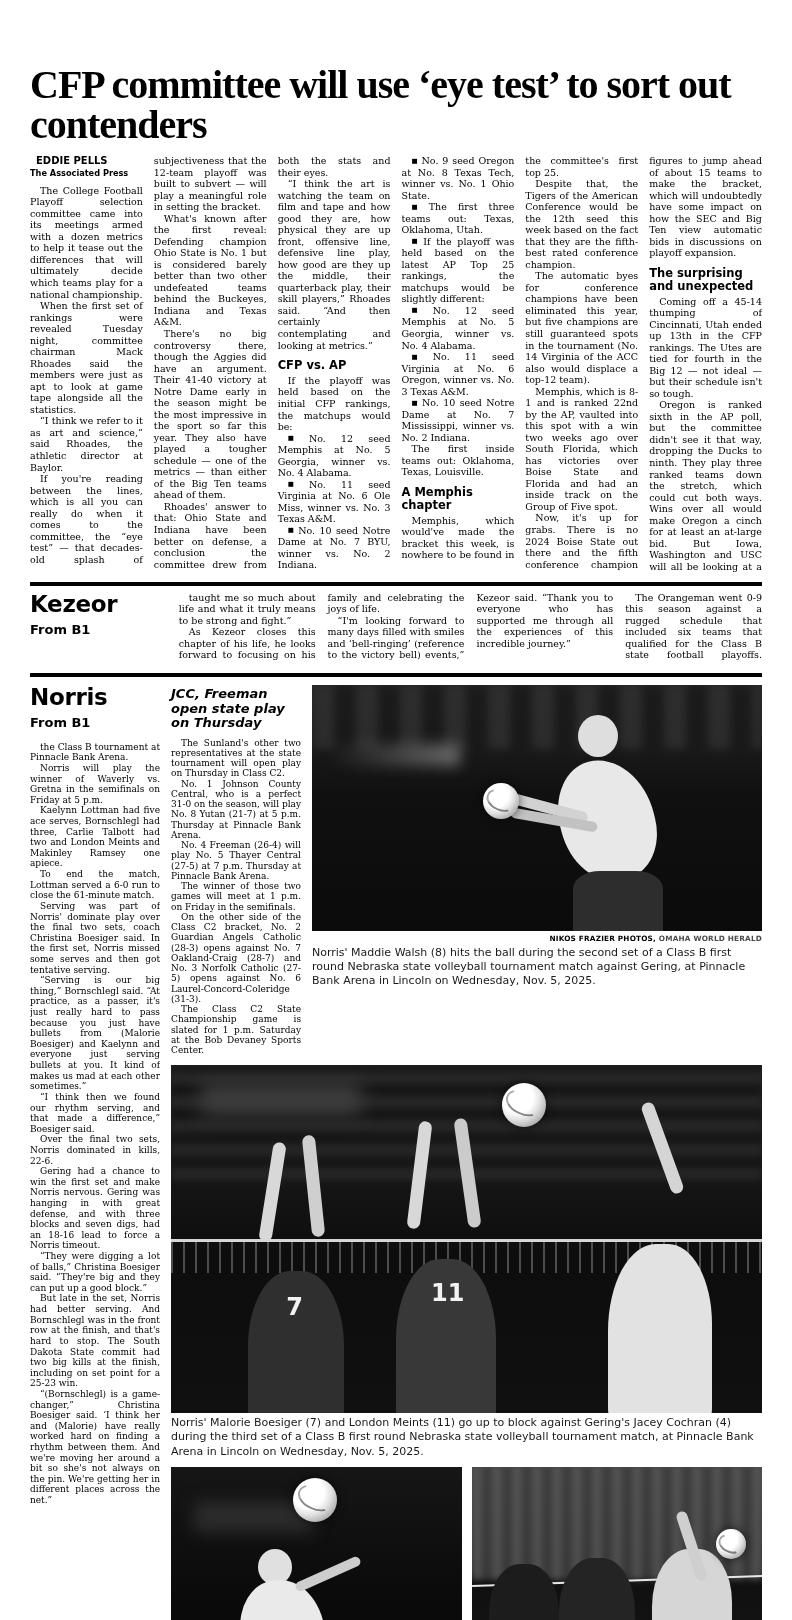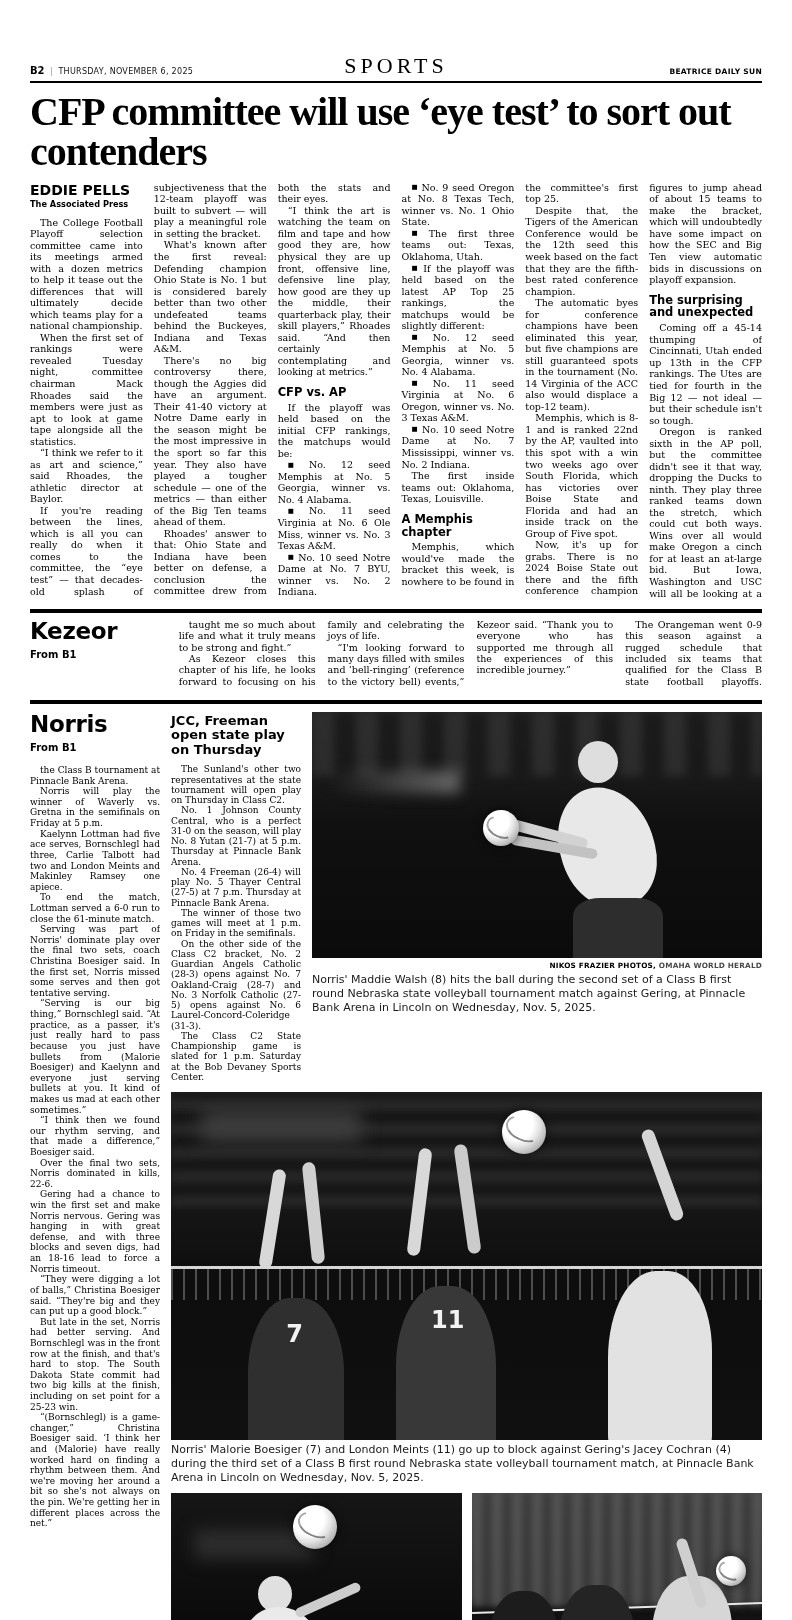--- a/index.html
+++ b/index.html
@@ -16,45 +16,45 @@
   .mh-center{flex:0 0 auto;font-family:"Liberation Serif",serif;font-size:22px;letter-spacing:4px;line-height:.9;}
   .mh-right{text-align:right;font-weight:bold;font-size:7.5px;letter-spacing:.3px;}
 
   
   .headline{font-family:"Liberation Serif",serif;font-weight:bold;font-size:40px;line-height:1;
             letter-spacing:-1px;margin:9px 0 10px;}
 
   
   .article-cols{column-count:6;column-gap:11px;column-fill:auto;height:418px;
                 font-size:9.5px;line-height:1.215;text-align:justify;hyphens:auto;overflow:hidden;}
-  .byline-name{font-family:"DejaVu Sans",sans-serif;font-weight:bold;font-size:14px;line-height:1.25;}
+  .byline-name{font-family:"DejaVu Sans",sans-serif;font-weight:bold;font-size:10px;line-height:1.25;margin-left:6px;}
   .byline-org{font-family:"DejaVu Sans",sans-serif;font-weight:bold;font-size:8.2px;line-height:1.25;margin:0 0 7px;}
   .para{margin:0;text-indent:10px;}
   .sq{font-size:6.5px;vertical-align:1.5px;margin-right:3px;font-family:"DejaVu Sans",sans-serif;}
   .subhead{font-family:"DejaVu Sans",sans-serif;font-weight:bold;font-size:11.5px;line-height:1.12;
            text-align:left;margin:8px 0 3px;break-after:avoid;}
 
   
   .rule{height:4px;background:#000;margin-top:9px;}
 
   
   .jump-cols{column-count:5;column-gap:12px;column-fill:auto;height:72px;margin-top:6px;
              font-size:9.5px;line-height:1.2;text-align:justify;hyphens:auto;overflow:hidden;}
   .jump-head{break-inside:avoid;}
   .jump-title{font-family:"DejaVu Sans",sans-serif;font-weight:bold;font-size:23px;letter-spacing:-.3px;
               line-height:1.02;margin:1px 0 0;text-align:left;}
-  .from{font-family:"DejaVu Sans",sans-serif;font-weight:bold;font-size:10px;margin:6px 0 11px;text-align:left;}
+  .from{font-family:"DejaVu Sans",sans-serif;font-weight:bold;font-size:13px;margin:6px 0 11px;text-align:left;}
 
   .norris-grid{display:grid;grid-template-columns:130px 1fr;column-gap:11px;margin-top:8px;}
   .norris-col{font-size:9px;line-height:1.18;text-align:justify;hyphens:auto;overflow:hidden;}
 
   .row1{display:grid;grid-template-columns:130px 1fr;column-gap:11px;align-items:start;}
   .jcc-col{font-size:9px;line-height:1.14;text-align:justify;hyphens:auto;}
   .jcc-title{font-family:"DejaVu Sans",sans-serif;font-weight:bold;font-size:13px;line-height:1.12;
-             margin:2px 0 7px;text-align:left;}
+             margin:2px 0 7px;text-align:left;font-style:italic;}
 
   
   .photo-block{margin:0;}
   .photo{position:relative;overflow:hidden;width:100%;background:#121212;}
   .photo1{height:246px;background:linear-gradient(180deg,#262626 0%,#101010 45%,#0b0b0b 100%);}
   .photo2{height:348px;margin-top:10px;background:linear-gradient(180deg,#222 0%,#0d0d0d 55%,#101010 100%);}
   .row3{display:grid;grid-template-columns:1fr 1fr;column-gap:10px;margin-top:8px;}
   .photo3{height:196px;background:linear-gradient(180deg,#161616,#0a0a0a 70%);}
   .photo4{height:196px;background:linear-gradient(180deg,#4a4a4a 0%,#2c2c2c 52%,#101010 58%,#141414 100%);}
   .ph{position:absolute;}
@@ -70,29 +70,20 @@
           margin-top:3px;letter-spacing:.2px;color:#000;}
   .credit-r{color:#4a4a4a;}
   .caption{font-family:"DejaVu Sans",sans-serif;font-size:11px;line-height:1.28;color:#1a1a1a;
            margin-top:3px;text-align:left;}
 </style>
 </head>
 <body>
 
 <div class="page">
 
-  <header class="masthead">
-    <div class="mh-left">
-      <span class="mh-page">B2</span>
-      <span class="mh-sep">|</span>
-      <span class="mh-date">THURSDAY, NOVEMBER 6, 2025</span>
-    </div>
-    <div class="mh-center">SPORTS</div>
-    <div class="mh-right">BEATRICE DAILY SUN</div>
-  </header>
 
   <h1 class="headline">CFP committee will use ‘eye test’ to sort out contenders</h1>
 
   <div class="article-cols">
     <div class="byline-name">EDDIE PELLS</div>
     <div class="byline-org">The Associated Press</div>
   <p class="para">The College Football Playoff selection committee came into its meetings armed with a dozen metrics to help it tease out the differences that will ultimately decide which teams play for a national championship.</p>
       <p class="para">When the first set of rankings were revealed Tuesday night, committee chairman Mack Rhoades said the members were just as apt to look at game tape alongside all the statistics.</p>
       <p class="para">“I think we refer to it as art and science,” said Rhoades, the athletic director at Baylor.</p>
       <p class="para">If you're reading between the lines, which is all you can really do when it comes to the committee, the “eye test” — that decades-old splash of subjectiveness that the 12-team playoff was built to subvert — will play a meaningful role in setting the bracket.</p>

